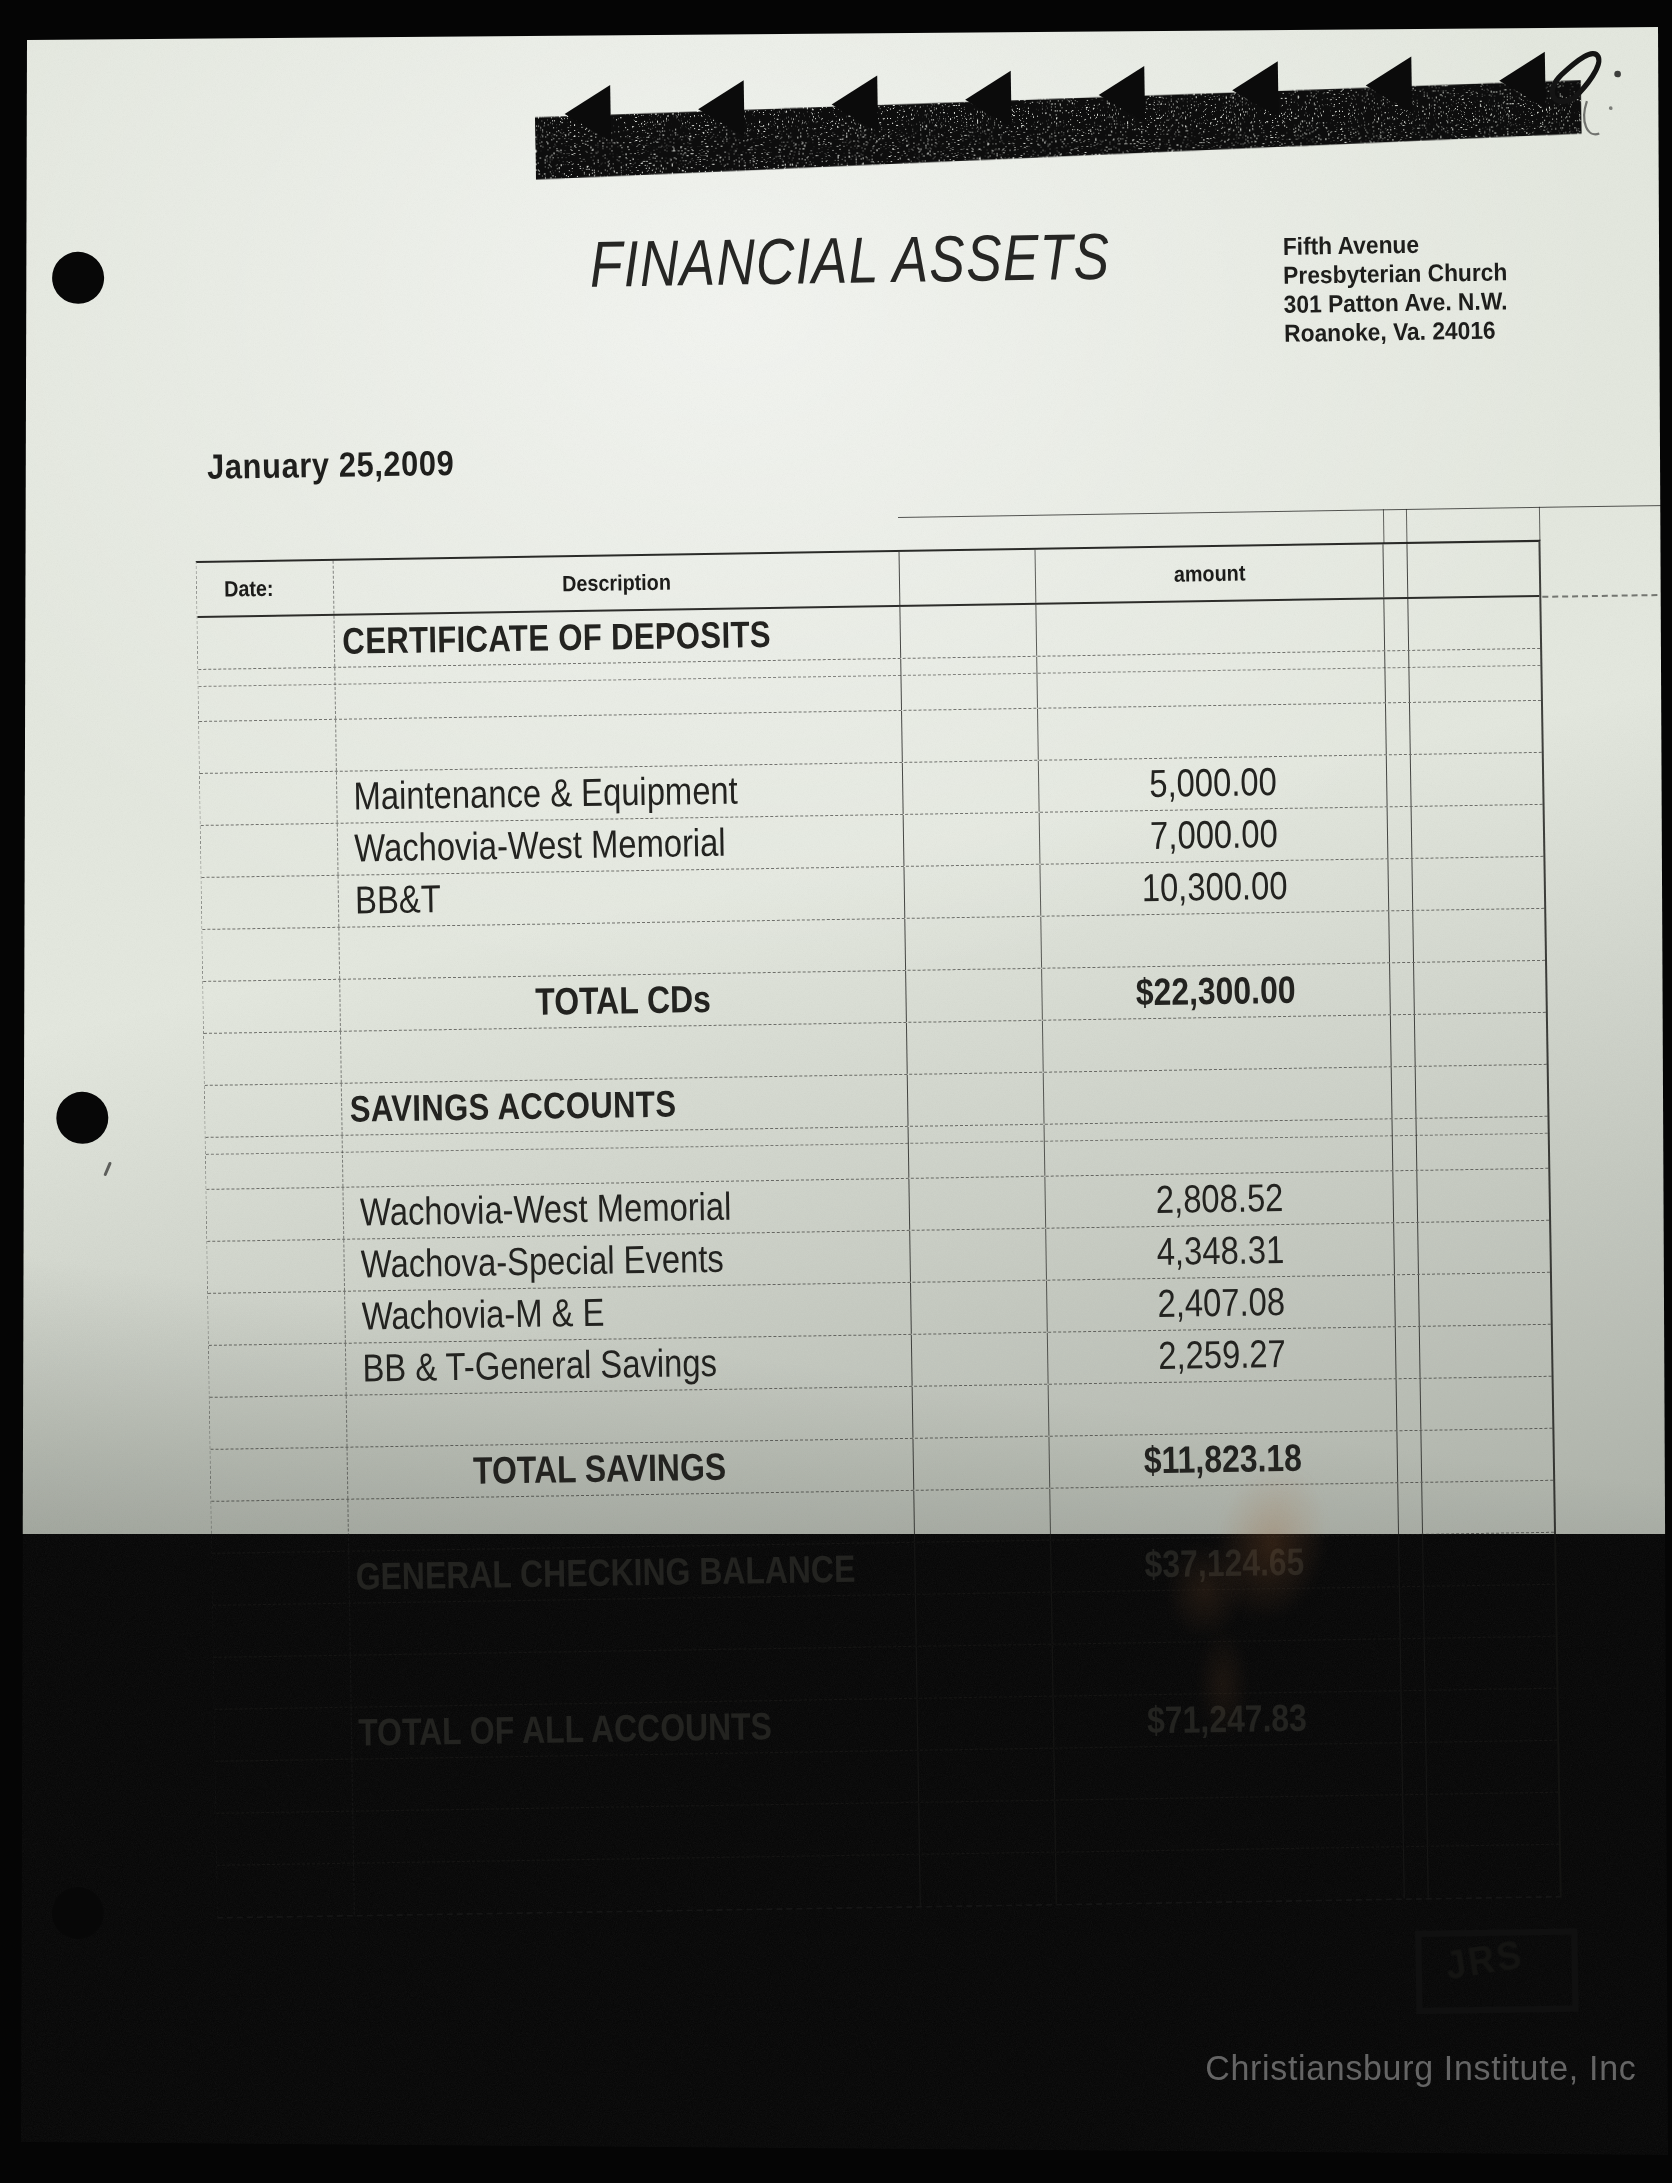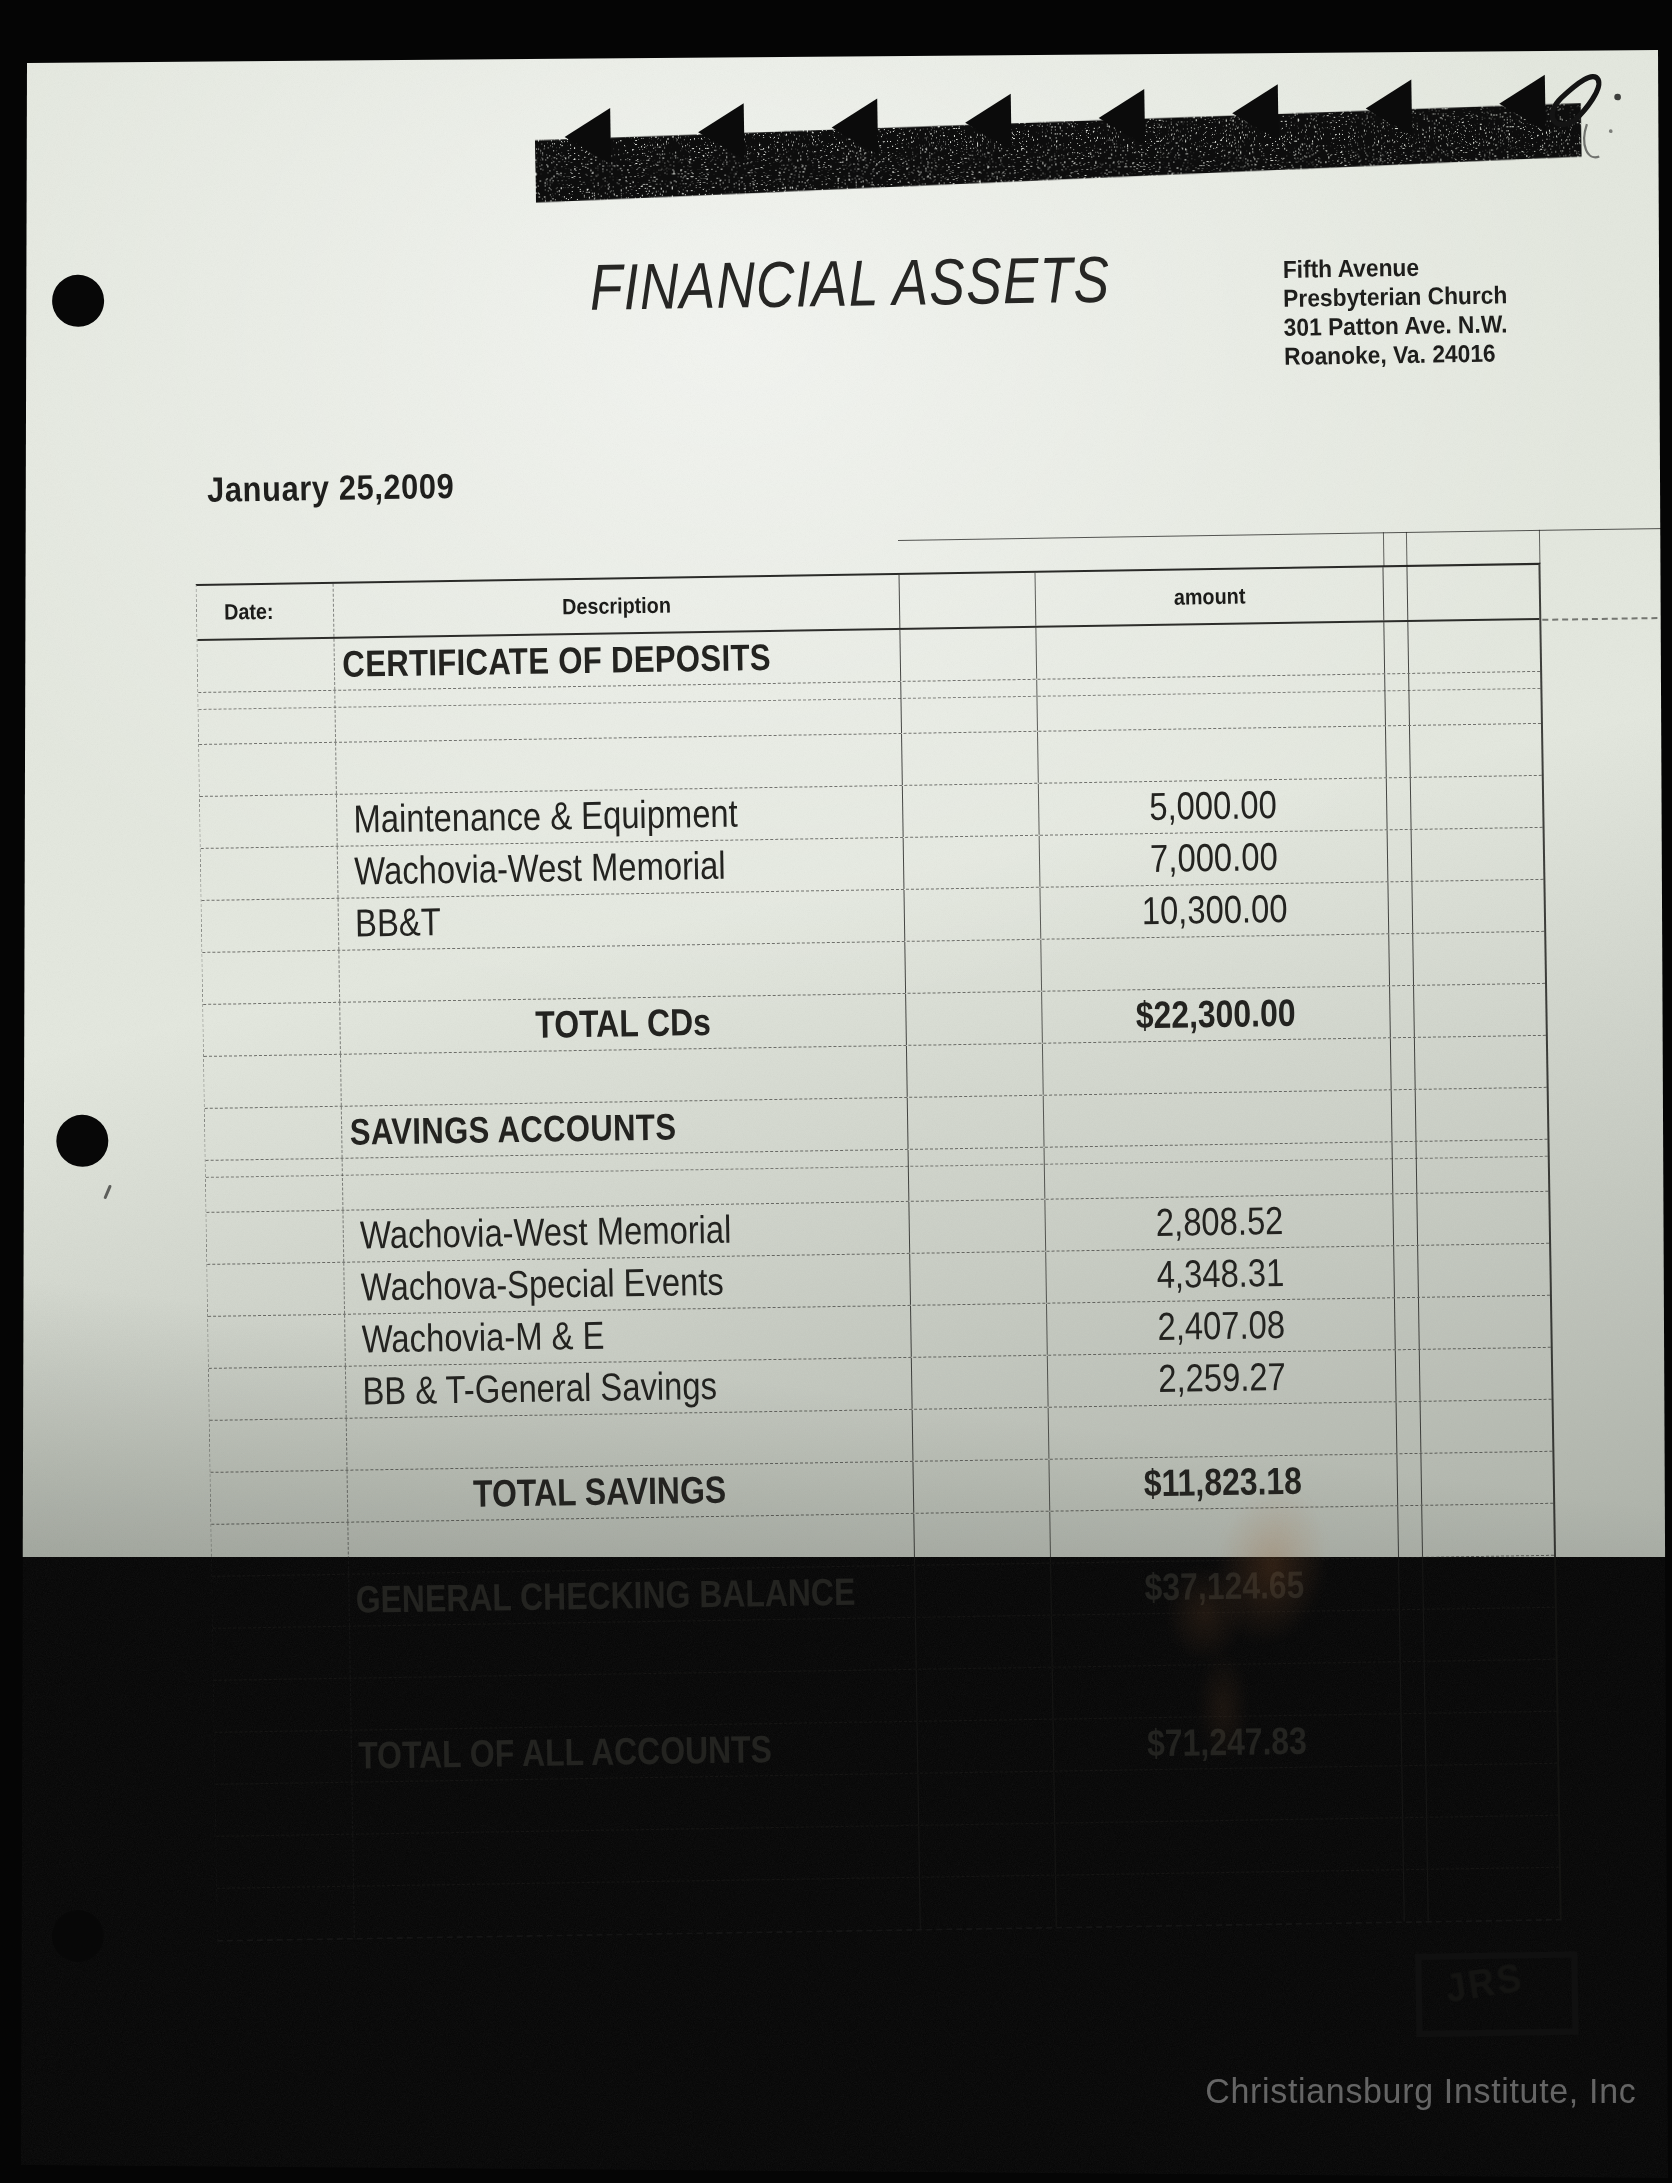--- a/index.html
+++ b/index.html
@@ -1,17 +1,17 @@
 <!DOCTYPE html>
 <html style="font-size:12px"><head>
 <meta charset="utf-8">
 <style>
   html,body{margin:0;padding:0;background:#050505;}
   body{width:1672px;height:2183px;overflow:hidden;font-family:"Liberation Sans",sans-serif;}
-  .stage{position:relative;width:1672px;height:1534px;background:#050505;margin-top:23px;}
+  .stage{position:relative;width:1672px;height:1534px;background:#050505;}
 
   
   .paper{
     position:absolute;inset:0;
     background:
       radial-gradient(ellipse 1411px 1114px at 44% 20%, rgba(255,255,255,.55), rgba(255,255,255,0) 62%),
       linear-gradient(168deg, rgba(0,0,0,0) 55%, rgba(48,54,46,.30) 100%),
       linear-gradient(8deg, rgba(42,48,40,.22) 0%, rgba(0,0,0,0) 16%),
       #e4e8df;
     clip-path: polygon(27px 40px, 1658px 27px, 1668px 2155px, 21px 2142px);

